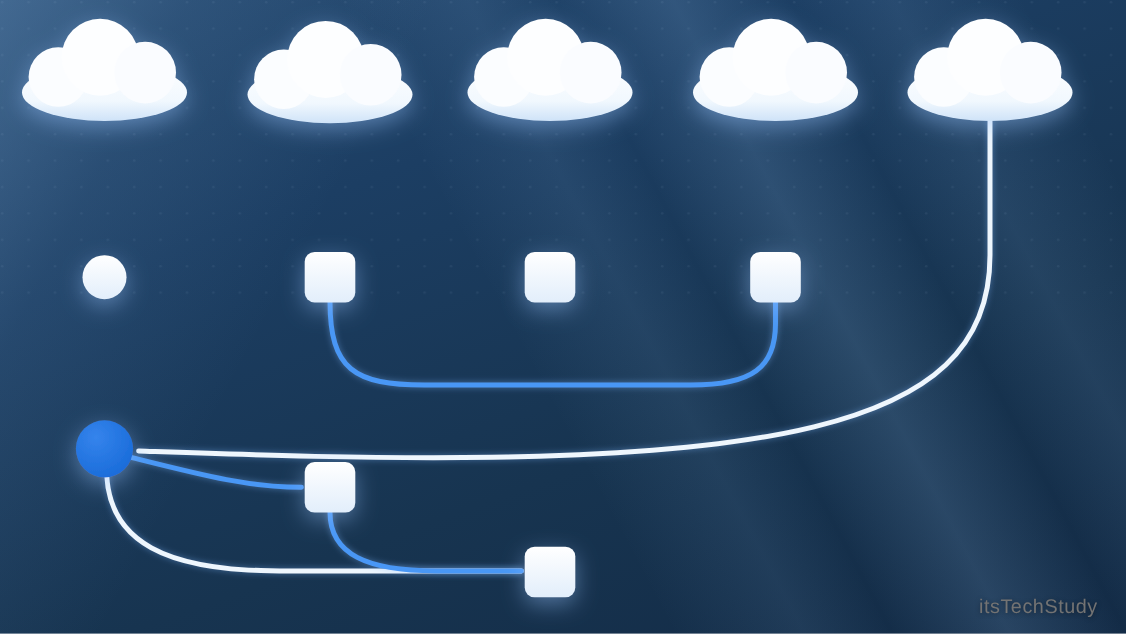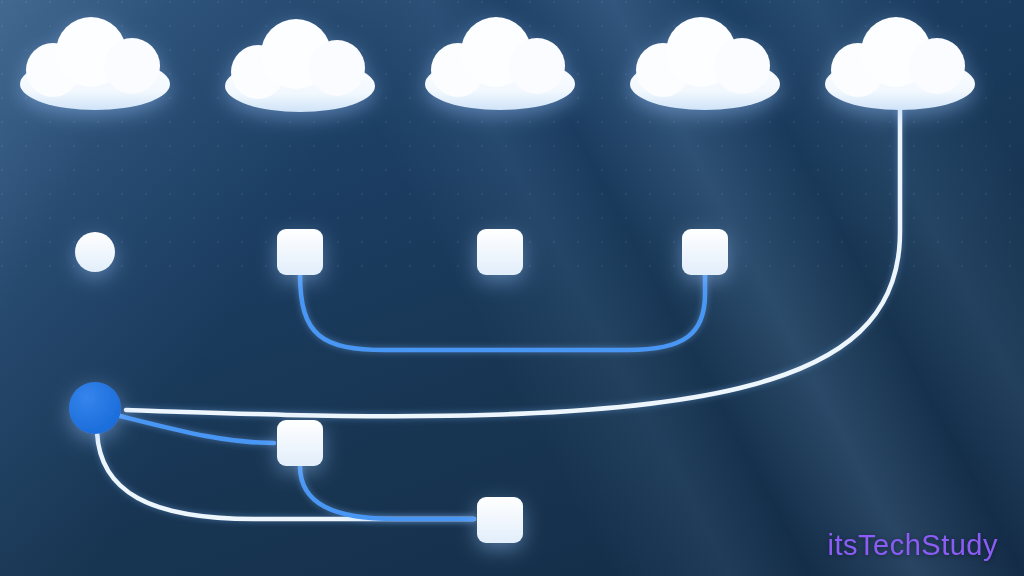--- a/index.html
+++ b/index.html
@@ -17,21 +17,21 @@
     position: absolute; inset: 0; pointer-events: none;
     background: linear-gradient(62deg,
       transparent 46%,
       rgba(150,195,240,0.09) 55%, transparent 61%,
       rgba(150,195,240,0.16) 69%, transparent 77%,
       rgba(150,195,240,0.10) 84%, transparent 93%);
   }
   svg.diagram { position: absolute; inset: 0; }
   .watermark {
     position: absolute; right: 26px; bottom: 14px;
-    color: #8b5cf6; font-size: 29px; letter-spacing: 0.5px;
+    color: #737373; font-size: 18px; letter-spacing: 0.5px;
     text-shadow: 0 1px 5px rgba(0,0,0,0.4);
   }
 </style>
 </head>
 <body>
 
 <div class="light-wedge"></div>
 <div class="streaks"></div>
 
 <svg class="diagram" id="diagram" width="1024" height="576" viewBox="0 0 1024 576">

